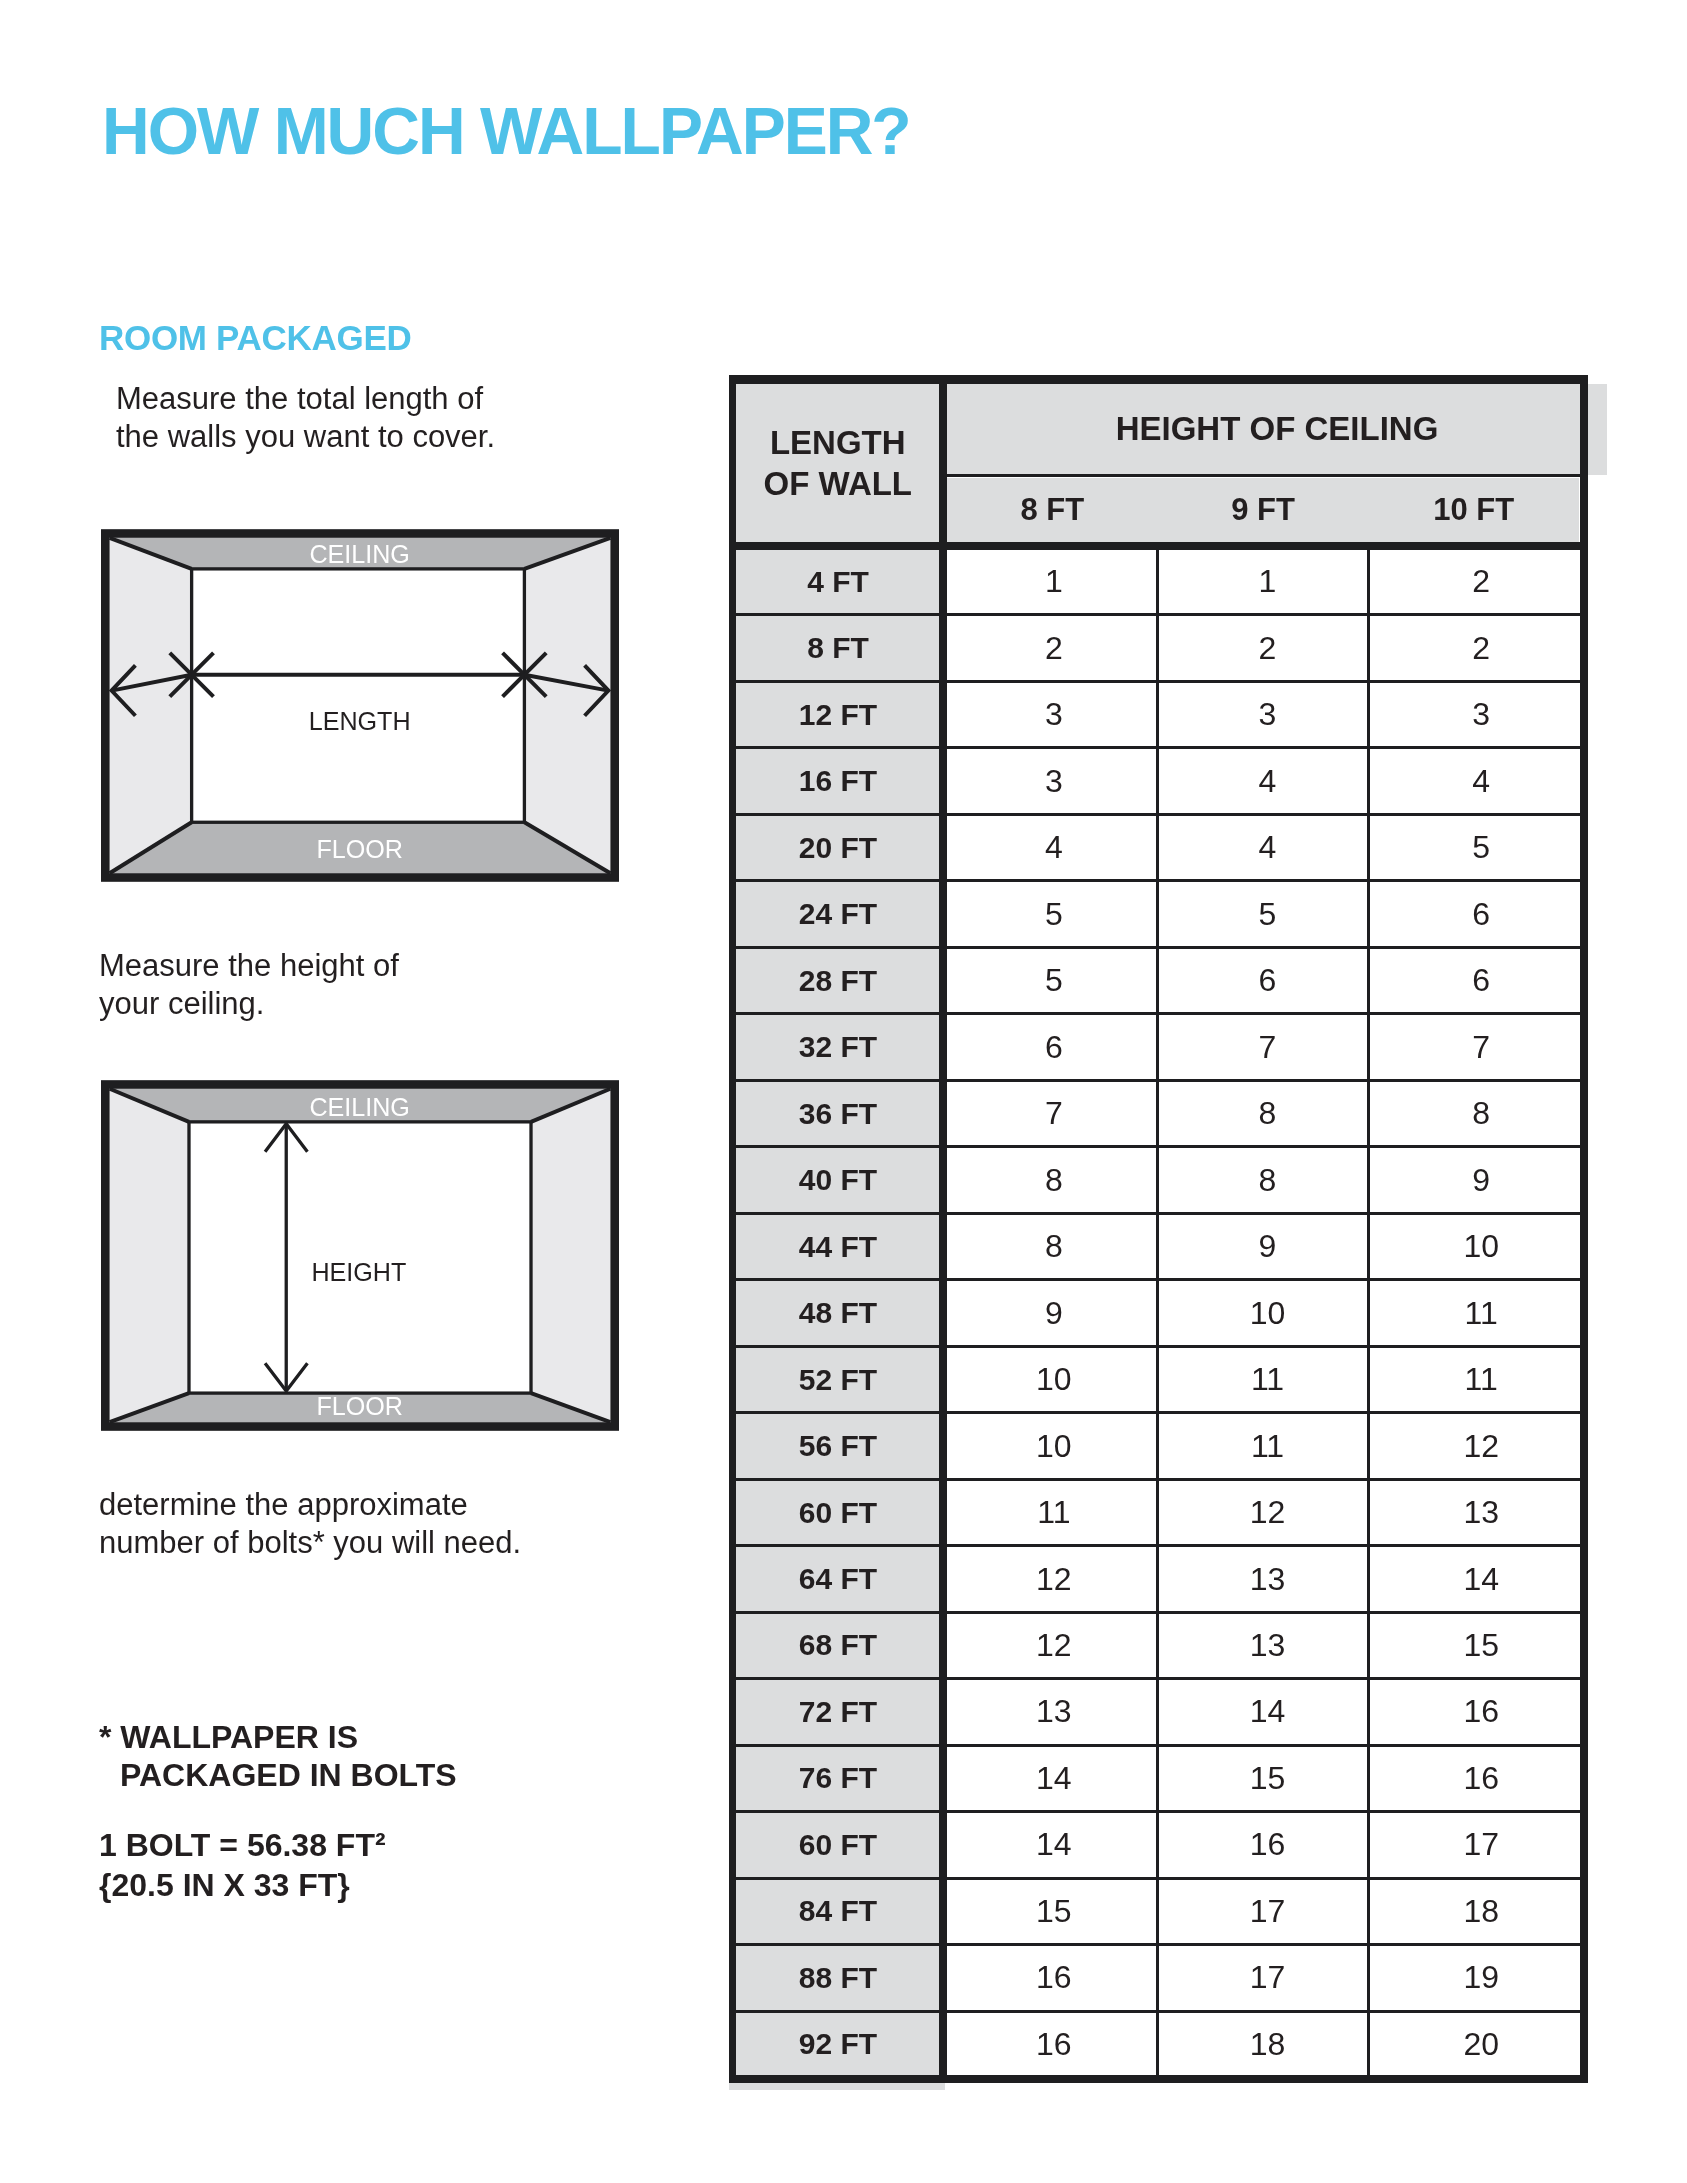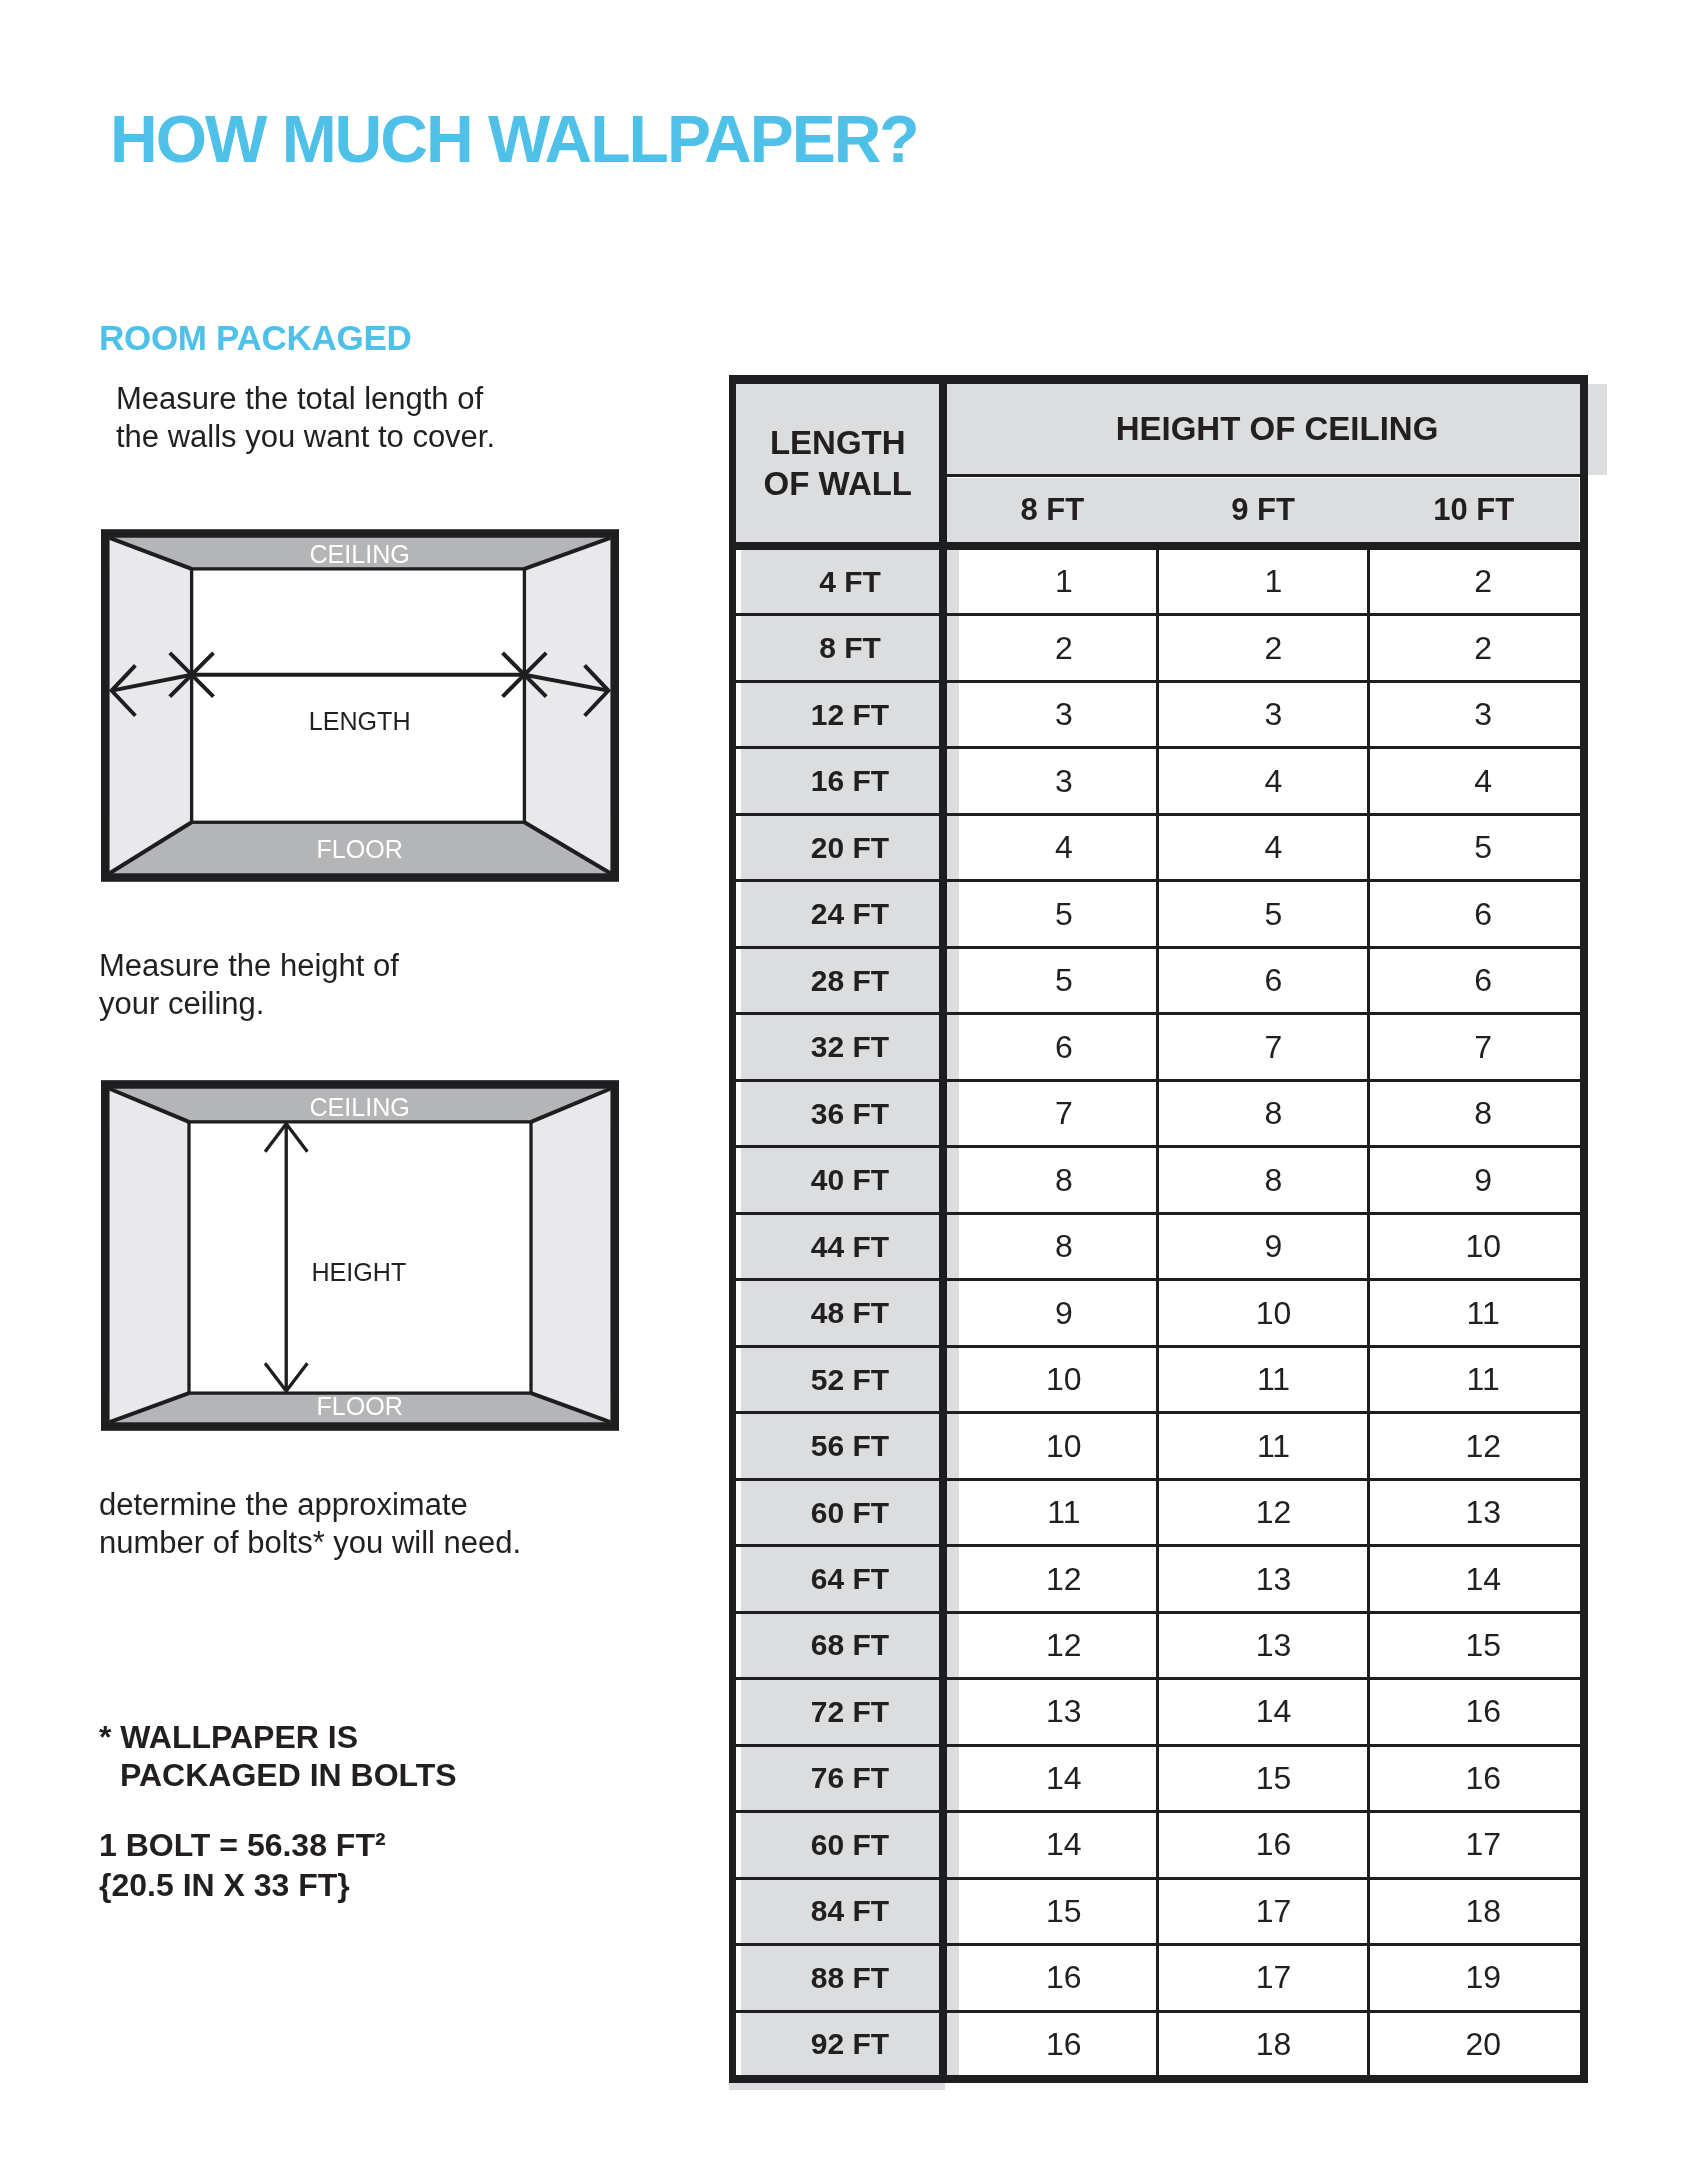--- a/index.html
+++ b/index.html
@@ -3,21 +3,21 @@
 <meta charset="utf-8">
 <style>
   html,body { margin:0; padding:0; background:#ffffff; }
   .page {
     position:relative; width:1687px; height:2183px; background:#ffffff;
     font-family:"Liberation Sans", sans-serif; color:#231F20; overflow:hidden;
   }
   .abs { position:absolute; }
 
   .title {
-    left:98px; top:89px; margin:12px; font-size:66px; font-weight:bold;
+    left:98px; top:89px; margin:4px; font-size:66px; font-weight:bold;
     letter-spacing:-2px; color:#4FC1E8; white-space:nowrap;
   }
   .sec {
     margin:0; font-size:35px; font-weight:bold; letter-spacing:-0.3px;
     color:#4FC1E8; white-space:nowrap;
   }
   .sec-left { left:99px; top:318px; }
   .sec-table { left:729px; top:318px; width:859px; text-align:center; }
 
   .body-text { font-size:31px; line-height:38px; color:#231F20; }
@@ -61,21 +61,21 @@
     font-size:31px; font-weight:bold;
   }
   .t-body {
     left:0; top:175px; width:859px; height:1526px;
     display:flex; flex-direction:column;
   }
   .t-row { flex:1 1 0; display:flex; border-bottom:3.3px solid #1E1E20; box-sizing:border-box; }
   .t-row:last-child { border-bottom:none; }
   .t-label {
     width:218px; background:#DCDDDE; display:flex; align-items:center; justify-content:center;
-    font-size:30px; font-weight:bold;margin-left:12px;
+    font-size:30px; font-weight:bold;
   }
   .t-val {
     flex:1 1 0; display:flex; align-items:center; justify-content:center;
     font-size:32px; font-weight:normal; background:#ffffff;
   }
   .t-shadow { left:729px; top:2083px; width:216px; height:7.3px; background:#DCDDDE; }
 </style>
 </head>
 <body>
 

